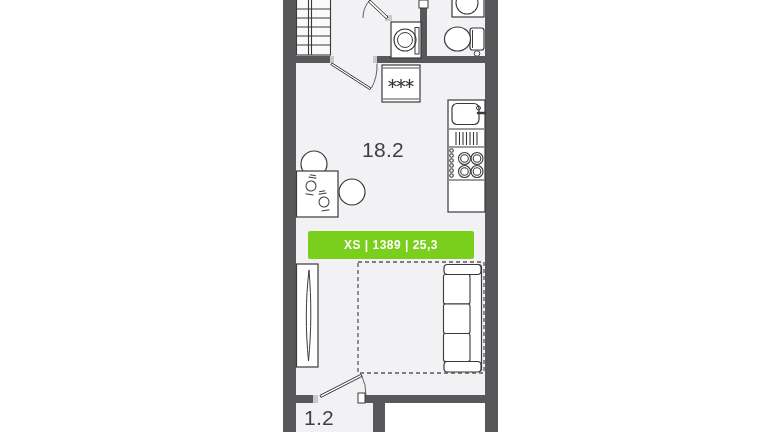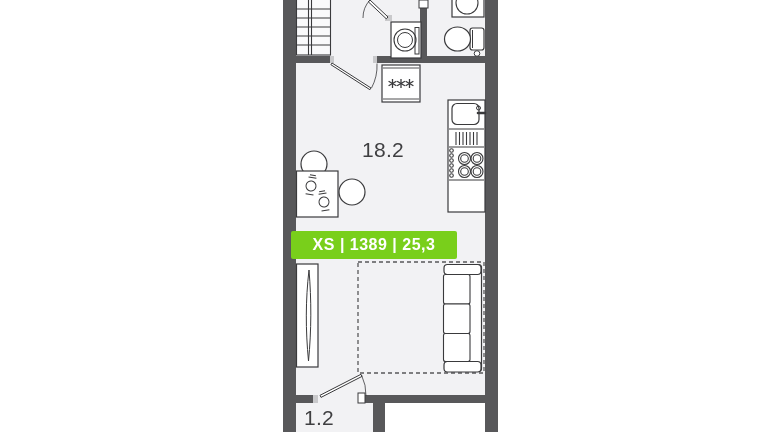--- a/index.html
+++ b/index.html
@@ -23,26 +23,26 @@
     color:#3f3f41;
     font-size:21px;
     letter-spacing:.3px;
     white-space:nowrap;
     user-select:none;
   }
   .label-main{left:362px;top:130px;margin-top:8px;}
   .label-balcony{left:304px;top:406px;}
   .badge{
     position:absolute;
-    left:291px;top:231px;
+    left:308px;top:231px;
     width:166px;height:28px;
     display:flex;align-items:center;justify-content:center;
     background:#79cf1b;
     color:#fff;
-    font-size:16px;font-weight:bold;
+    font-size:12px;font-weight:bold;
     letter-spacing:.5px;
     border-radius:2px;
     white-space:nowrap;
   }
 </style>
 </head>
 <body>
 
 <div class="canvas">
 

